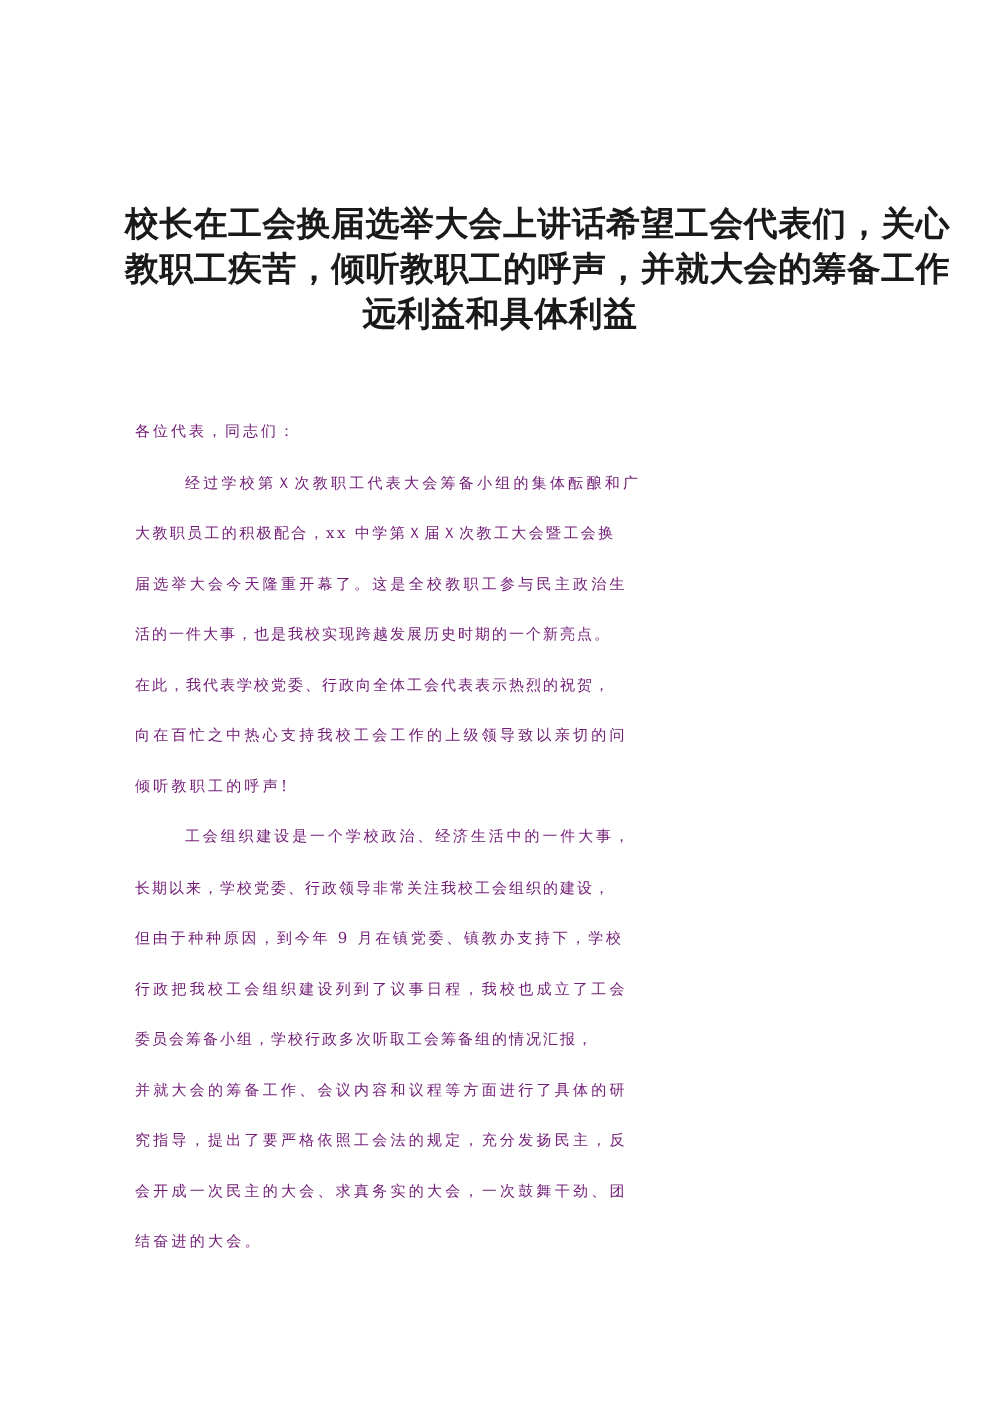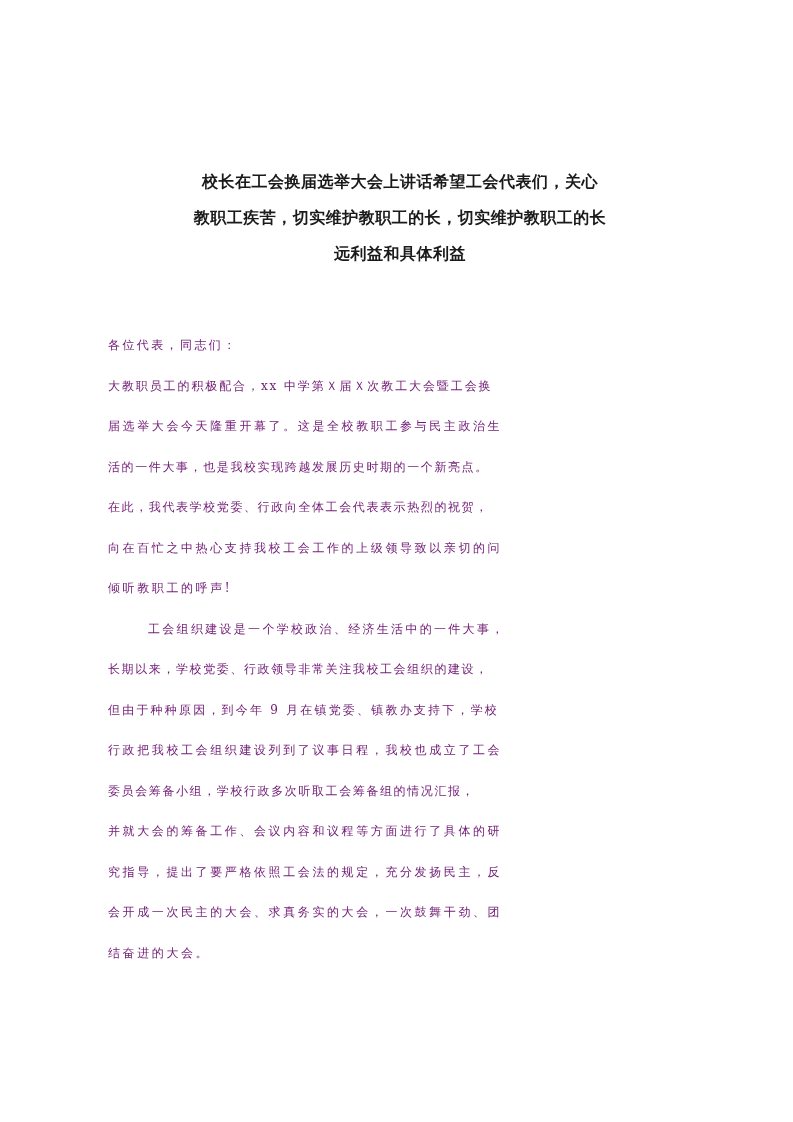--- a/index.html
+++ b/index.html
@@ -22,23 +22,23 @@
       width: 793px;
       height: 1122px;
       background: #ffffff;
     }
     .title {
       position: absolute;
       left: 100px;
       top: 164px;
       width: 600px;
       text-align: center;
-      font-family: Liberation Serif, serif;
+      font-family: Liberation Mono, monospace;
       font-weight: bold;
-      font-size: 16px;
+      font-size: 27px;
       line-height: 36px;
       color: #1a1a1a;
       letter-spacing: 0.5px;
     }
     .title .tline {
       display: block;
       white-space: nowrap;
     }
     .body-text {
       position: absolute;
@@ -62,28 +62,29 @@
       letter-spacing: 2.4px;
     }
   </style>
 </head>
 <body>
 
 <div class="page">
 
   <div class="title">
     <span class="tline">校长在工会换届选举大会上讲话希望工会代表们，关心</span>
-    <span class="tline">教职工疾苦，切实维护教职工的长，切实维护教职工的长</span>
+    <span class="tline">教职工疾苦，倾听教职工的呼声，并就大会的筹备工作</span>
     <span class="tline">远利益和具体利益</span>
   </div>
 
   <div class="body-text">
     <span class="line salutation">各位代表，同志们：</span>
 
     <div>
+      <span class="line indent">经过学校第Ｘ次教职工代表大会筹备小组的集体酝酿和广</span>
       <span class="line" style="letter-spacing:1.9px">大教职员工的积极配合，xx 中学第Ｘ届Ｘ次教工大会暨工会换</span>
       <span class="line">届选举大会今天隆重开幕了。这是全校教职工参与民主政治生</span>
       <span class="line" style="letter-spacing:1.6px">活的一件大事，也是我校实现跨越发展历史时期的一个新亮点。</span>
       <span class="line" style="letter-spacing:1.6px">在此，我代表学校党委、行政向全体工会代表表示热烈的祝贺，</span>
       <span class="line">向在百忙之中热心支持我校工会工作的上级领导致以亲切的问</span>
       <span class="line">倾听教职工的呼声!</span>
     </div>
 
     <div>
       <span class="line indent" style="letter-spacing:2.3px">工会组织建设是一个学校政治、经济生活中的一件大事，</span>

